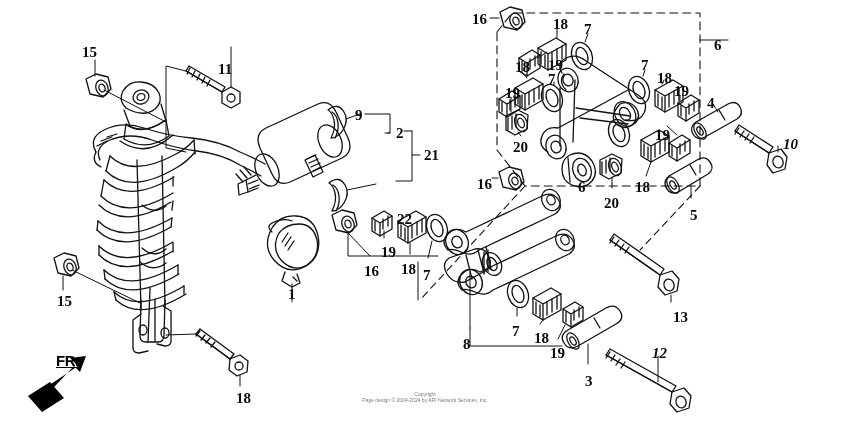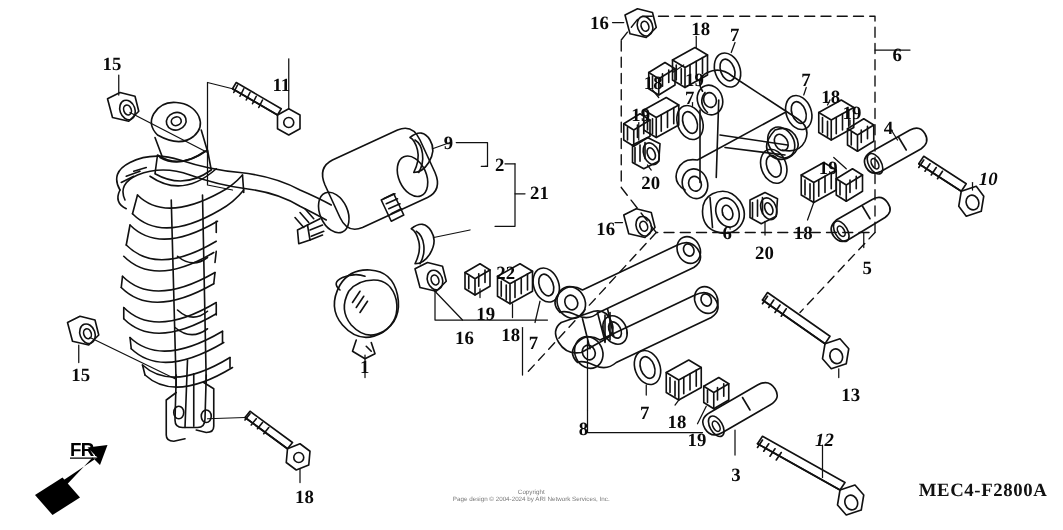--- a/index.html
+++ b/index.html
@@ -470,14 +470,13 @@
       <div class="cal" style="left: 236px; top: 391px;">18</div>
     </div>
 
   <div id="fr">FR.</div>
 
   <div id="copy">
     <div>Copyright</div>
     <div>Page design © 2004-2024 by ARI Network Services, Inc.</div>
   </div>
 
-  <div id="partno">MEC4-F2800A</div>
 </div>
 
 </body></html>

